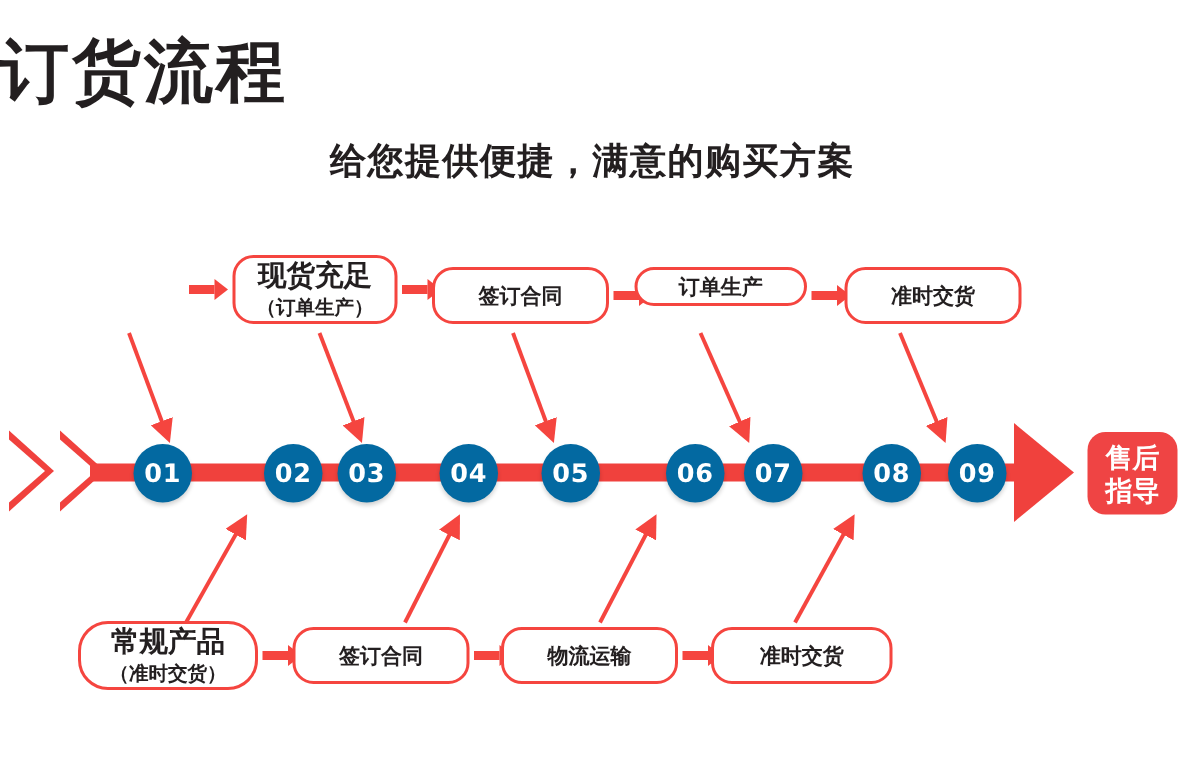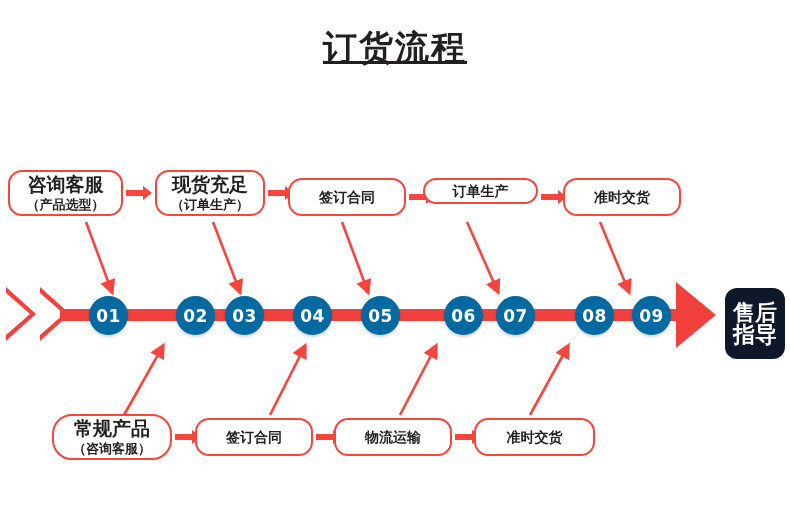--- a/index.html
+++ b/index.html
@@ -5,24 +5,23 @@
   html,body{margin:0;padding:0;}
   body{
     width:790px;height:519px;background:#ffffff;
     font-family:"Liberation Sans","DejaVu Sans",sans-serif;
     color:#231f20;overflow:hidden;position:relative;
   }
   #stage{position:relative;width:790px;height:519px;}
 
   
   .title{
-    position:absolute;left:0;right:0;top:18px;text-align:center;
-    font-size:34px;line-height:58px;font-weight:700;letter-spacing:2px;
+    position:absolute;left:0;right:0;top:18px;text-align:left;
+    font-size:46px;line-height:58px;font-weight:700;letter-spacing:2px;
     color:#231f20;
-    text-decoration:underline;
   }
   .subtitle{
     position:absolute;left:0;right:0;top:92px;text-align:center;
     font-size:24px;line-height:32px;font-weight:600;letter-spacing:1px;
     color:#231f20;
   }
 
   
   .node{
     position:absolute;box-sizing:border-box;
@@ -66,35 +65,36 @@
   .circle{
     position:absolute;width:39px;height:39px;border-radius:50%;
     background:#0369a1;color:#ffffff;
     display:flex;align-items:center;justify-content:center;
     font-size:17px;font-weight:700;letter-spacing:0.5px;
     box-shadow:0 2px 3px rgba(0,0,0,0.18);
     font-family:"DejaVu Sans","Liberation Sans",sans-serif;
   }
 
   .endcap{
-    position:absolute;left:725px;top:288px;width:60px;height:71px;
-    background:#0f172a;border-radius:12px;color:#ffffff;
+    position:absolute;left:725px;top:288px;width:60px;height:55px;
+    background:#ef4444;border-radius:12px;color:#ffffff;
     display:flex;flex-direction:column;align-items:center;justify-content:center;
-    font-size:22px;line-height:22px;font-weight:700;
+    font-size:18px;line-height:22px;font-weight:700;
   }
 
   
   .diag{position:absolute;left:0;top:0;width:790px;height:519px;pointer-events:none;}
 </style>
 </head>
 <body>
 
 <div id="stage">
 
   <div class="title">订货流程</div>
+  <div class="subtitle">给您提供便捷，满意的购买方案</div>
 
   <svg class="diag" viewBox="0 0 790 519">
     <defs>
       <marker id="ah" markerWidth="6" markerHeight="6" refX="4.6" refY="3" orient="auto">
         <path d="M0,0 L6,3 L0,6 z" fill="#f5453f"></path>
       </marker>
     </defs>
     <g stroke="#f5453f" stroke-width="2.6" fill="none" marker-end="url(#ah)">
 
       <path d="M86,222 L112,292"></path>
@@ -103,24 +103,20 @@
       <path d="M467,222 L498,292"></path>
       <path d="M600,222 L629,292"></path>
 
       <path d="M124,415 L163,346"></path>
       <path d="M270,415 L305,346"></path>
       <path d="M400,415 L436,346"></path>
       <path d="M530,415 L568,346"></path>
     </g>
   </svg>
 
-  <div class="node" style="left:8px;top:170px;width:115px;height:46px;">
-    <div class="l1">咨询客服</div>
-    <div class="l2">（产品选型）</div>
-  </div>
   <div class="hconn" style="left:126px;top:186px;width:26px;">
     <div class="shaft" style="width:17px;"></div>
       <div class="head" style="left:17px;"></div>
   </div>
 
   <div class="node" style="left:155px;top:170px;width:110px;height:46px;">
     <div class="l1">现货充足</div>
     <div class="l2">（订单生产）</div>
   </div>
   <div class="hconn" style="left:268px;top:186px;width:26px;">
@@ -184,21 +180,21 @@
     <span>09</span>
     </div>
 
   <div class="endcap">
     <div>售后</div>
     <div>指导</div>
   </div>
 
   <div class="node" style="left:52px;top:414px;width:120px;height:46px;border-radius:20px;">
     <div class="l1">常规产品</div>
-    <div class="l2">（咨询客服）</div>
+    <div class="l2">（准时交货）</div>
   </div>
   <div class="hconn" style="left:175px;top:430px;width:26px;">
     <div class="shaft" style="width:17px;"></div>
       <div class="head" style="left:17px;"></div>
   </div>
 
   <div class="node single" style="left:195px;top:418px;width:118px;height:38px;">
     <div class="l1">签订合同</div>
   </div>
   <div class="hconn" style="left:316px;top:430px;width:26px;">

